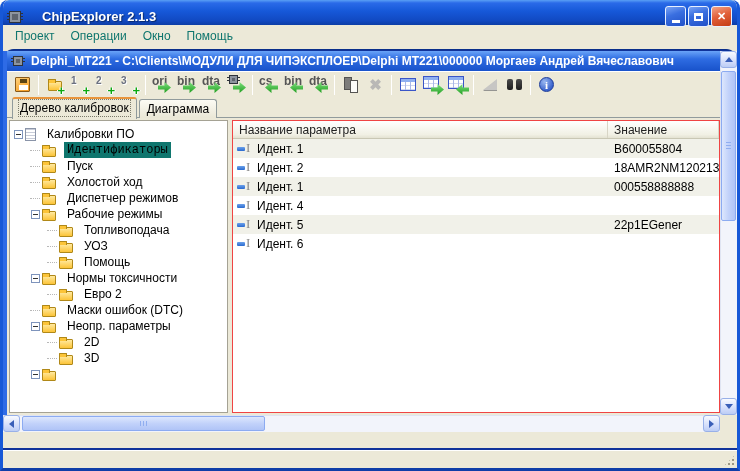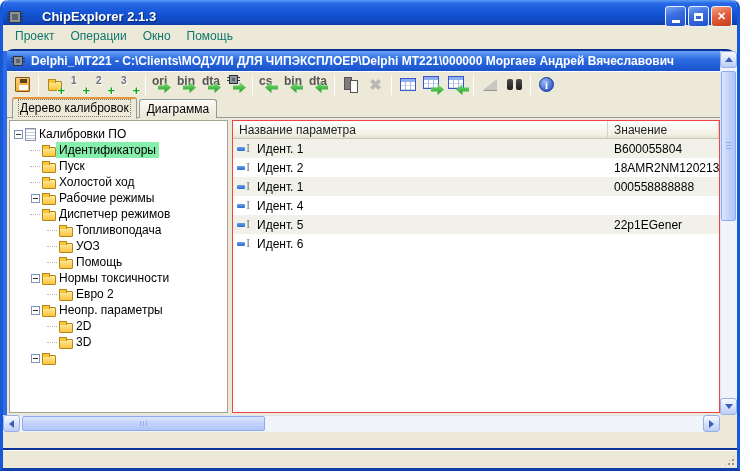--- a/index.html
+++ b/index.html
@@ -119,22 +119,22 @@
     display:flex; flex-direction:column; overflow:hidden; font-size:12px; }
 
   
   .tree-row { display:flex; align-items:center; height:16px; white-space:nowrap; cursor:default; }
   .tree-ind { flex:none; }
   .tree-gap { flex:none; width:13px; position:relative; height:16px; }
   .tree-gap::before { content:""; position:absolute; left:1px; right:2px; top:8px; border-top:1px dotted #b8b8b8; }
   .expander { flex:none; width:9px; height:9px; margin:0 2px; background:#fff; border:1px solid #7e94bc;
     position:relative; cursor:default; }
   .expander::before { content:""; position:absolute; left:1px; right:1px; top:3px; border-top:1px solid #333; }
-  .tree-label { padding:1px 3px; margin-left:0; }
-  .tree-row.selected .tree-label { background:#86efac; }
+  .tree-label { padding:1px 3px; margin-left:8px; }
+  .tree-row.selected .tree-label { background:#0f766e;font-family:Liberation Mono, monospace; }
 
   
   .lv-header { height:18px; flex:none; display:flex; background:linear-gradient(180deg,#ffffff,#f1f0e4 80%,#e4e2d2);
     border-bottom:1px solid #c9c7b4; font-size:12px; color:#222; }
   .lv-col { padding:2px 6px; border-right:1px solid #d8d5c6; white-space:nowrap; overflow:hidden; cursor:default; }
   .lv-col.c0 { width:375px; flex:none; }
   .lv-col.c1 { flex:1; }
   .lv-row { height:19px; display:flex; align-items:center; white-space:nowrap; cursor:default; }
   .lv-row:nth-child(odd) { background:#f1f1e9; }
   .lv-cell-name { width:375px; flex:none; display:flex; align-items:center; padding-left:4px; overflow:hidden; }
@@ -320,31 +320,31 @@
               <span class="tree-label">Пуск</span>
             </div>
             <div class="tree-row">
               <span class="tree-ind" style="width: 17px;"></span>
               <span class="tree-gap"></span>
               <span class="folder-icon"></span>
               <span class="tree-label">Холостой ход</span>
             </div>
             <div class="tree-row">
               <span class="tree-ind" style="width: 17px;"></span>
+              <span class="tree-gap"></span>
+              <span class="folder-icon"></span>
+              <span class="tree-label">Диспетчер режимов</span>
+            </div>
+            <div class="tree-row">
+              <span class="tree-ind" style="width: 17px;"></span>
               <span class="expander"></span>
               <span class="folder-icon"></span>
               <span class="tree-label">Рабочие режимы</span>
             </div>
             <div class="tree-row">
-              <span class="tree-ind" style="width: 17px;"></span>
-              <span class="tree-gap"></span>
-              <span class="folder-icon"></span>
-              <span class="tree-label">Диспетчер режимов</span>
-            </div>
-            <div class="tree-row">
               <span class="tree-ind" style="width: 34px;"></span>
               <span class="tree-gap"></span>
               <span class="folder-icon"></span>
               <span class="tree-label">Топливоподача</span>
             </div>
             <div class="tree-row">
               <span class="tree-ind" style="width: 34px;"></span>
               <span class="tree-gap"></span>
               <span class="folder-icon"></span>
               <span class="tree-label">УОЗ</span>
@@ -359,20 +359,26 @@
               <span class="tree-ind" style="width: 17px;"></span>
               <span class="expander"></span>
               <span class="folder-icon"></span>
               <span class="tree-label">Нормы токсичности</span>
             </div>
             <div class="tree-row">
               <span class="tree-ind" style="width: 34px;"></span>
               <span class="tree-gap"></span>
               <span class="folder-icon"></span>
               <span class="tree-label">Евро 2</span>
+            </div>
+            <div class="tree-row">
+              <span class="tree-ind" style="width: 17px;"></span>
+              <span class="tree-gap"></span>
+              <span class="folder-icon"></span>
+              <span class="tree-label">Маски ошибок (DTC)</span>
             </div>
             <div class="tree-row">
               <span class="tree-ind" style="width: 17px;"></span>
               <span class="expander"></span>
               <span class="folder-icon"></span>
               <span class="tree-label">Неопр. параметры</span>
             </div>
             <div class="tree-row">
               <span class="tree-ind" style="width: 34px;"></span>
               <span class="tree-gap"></span>

